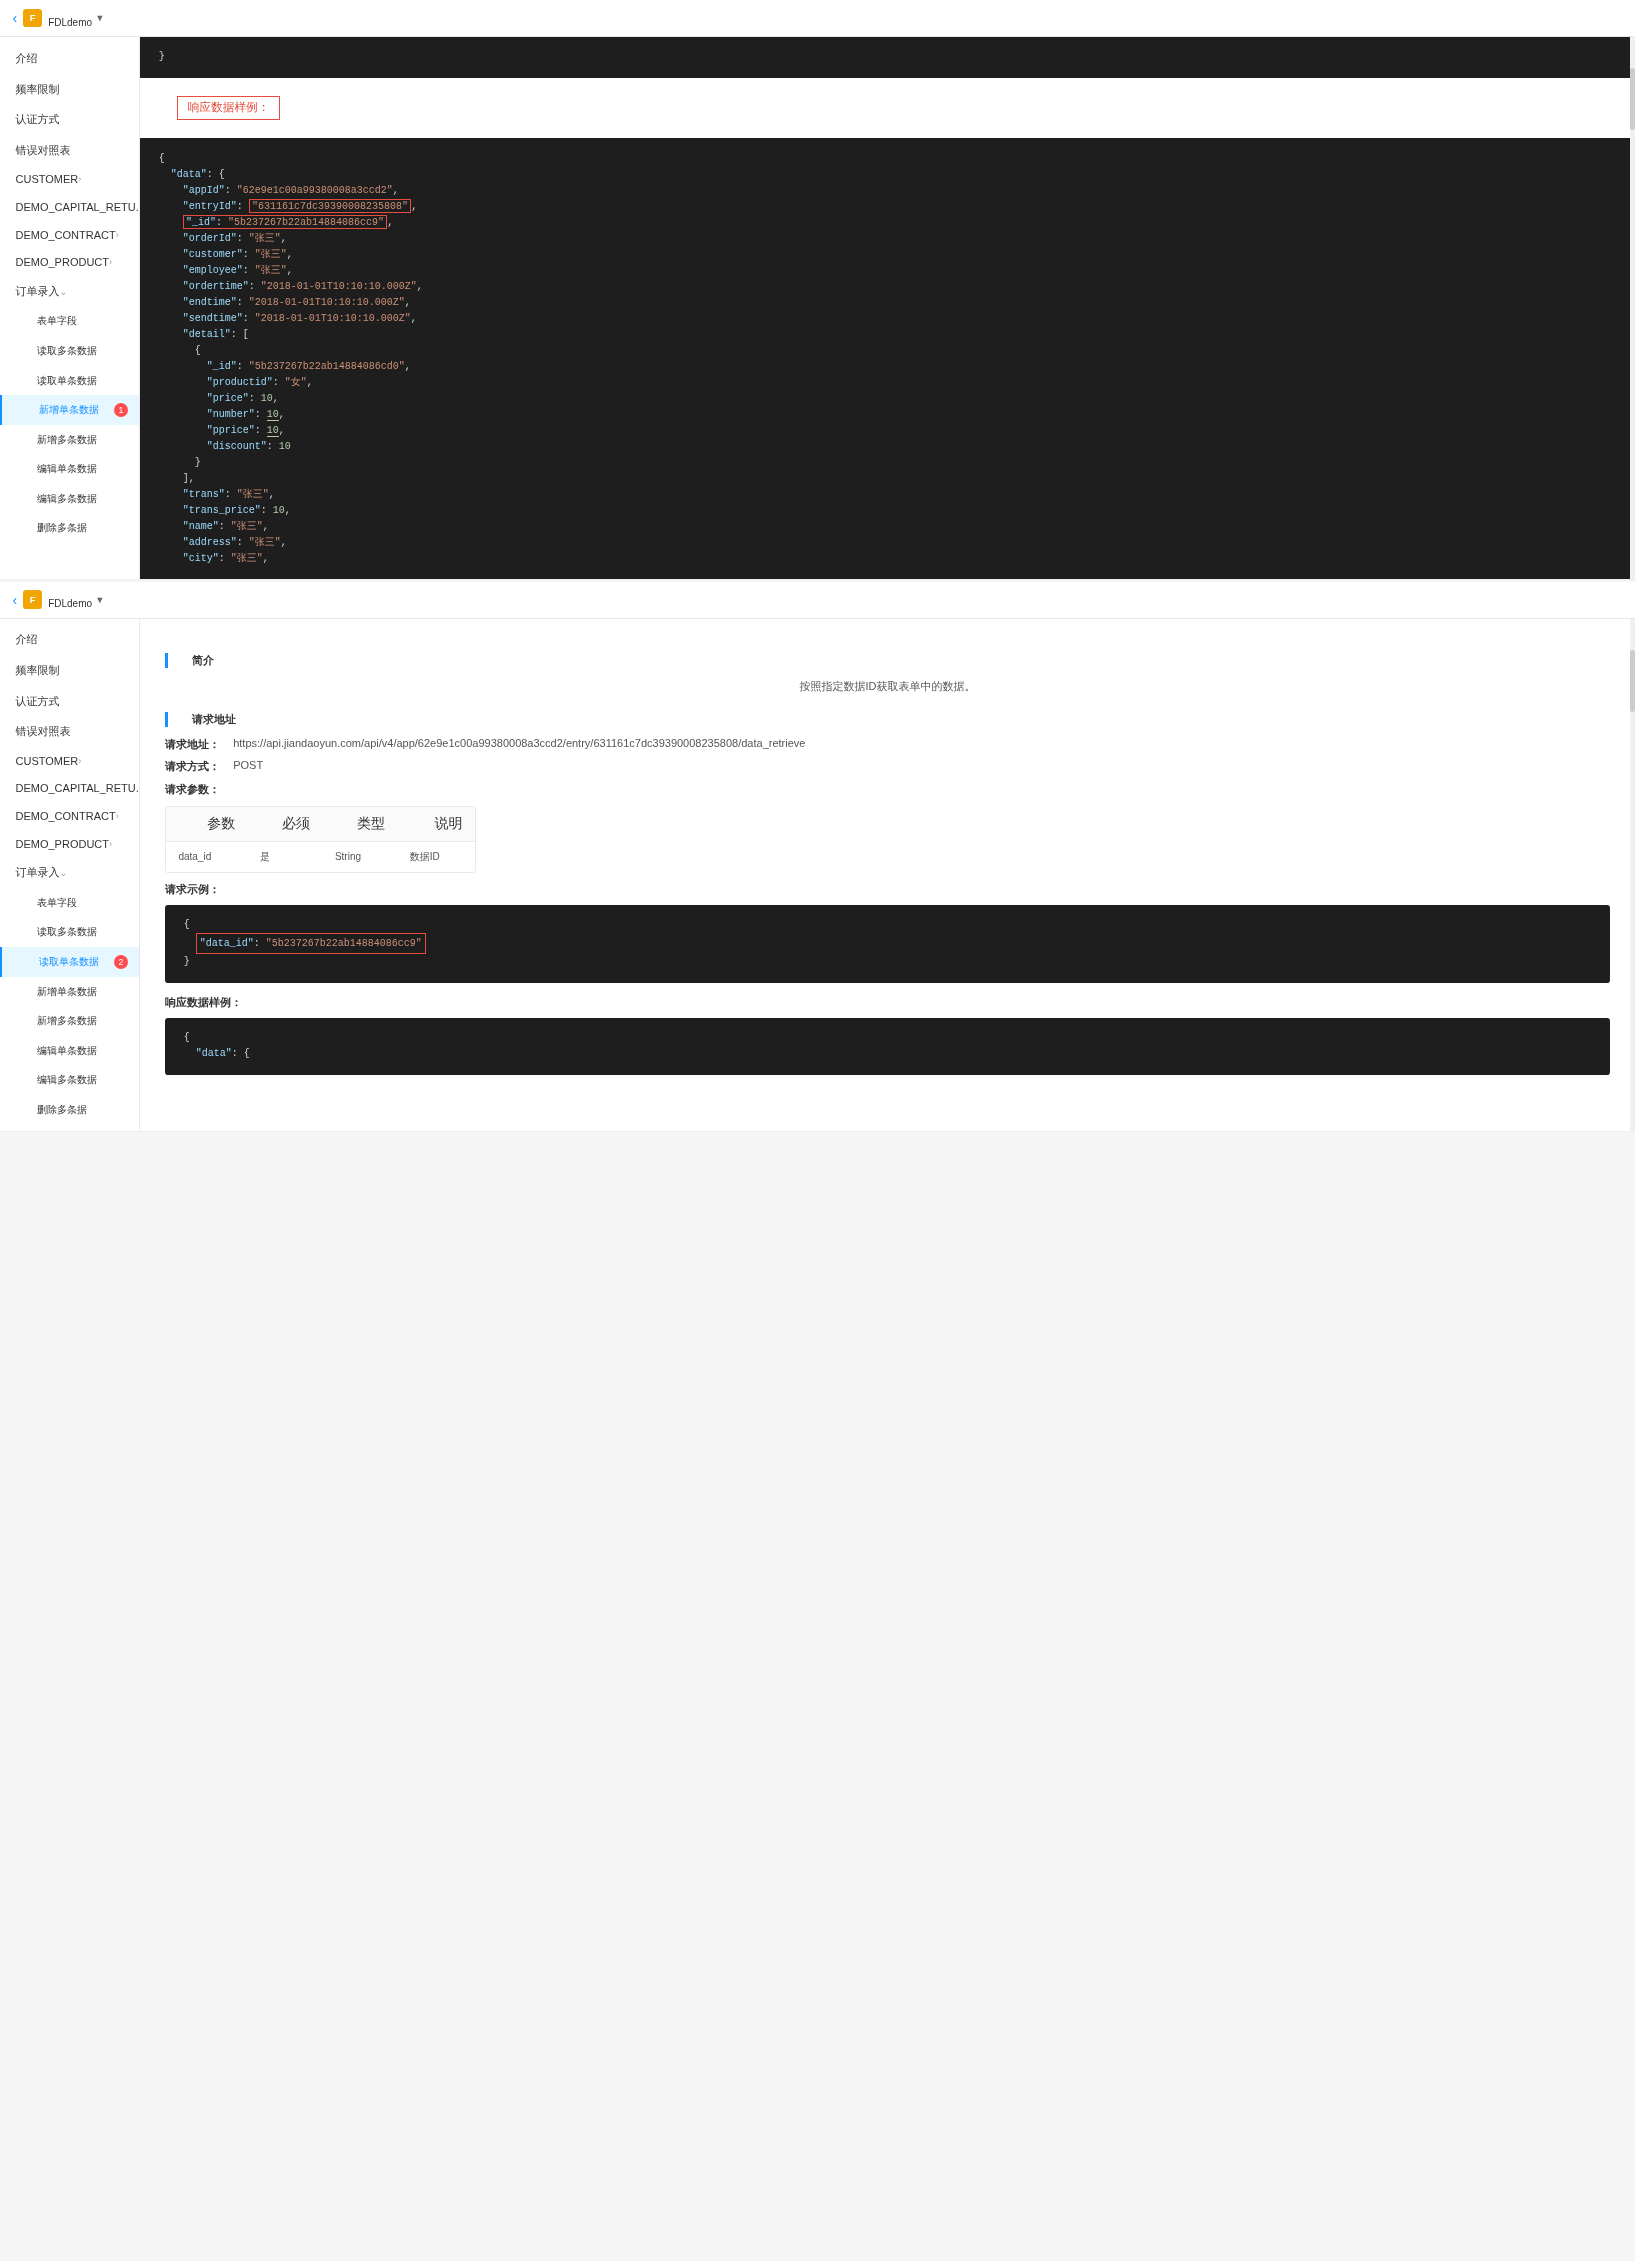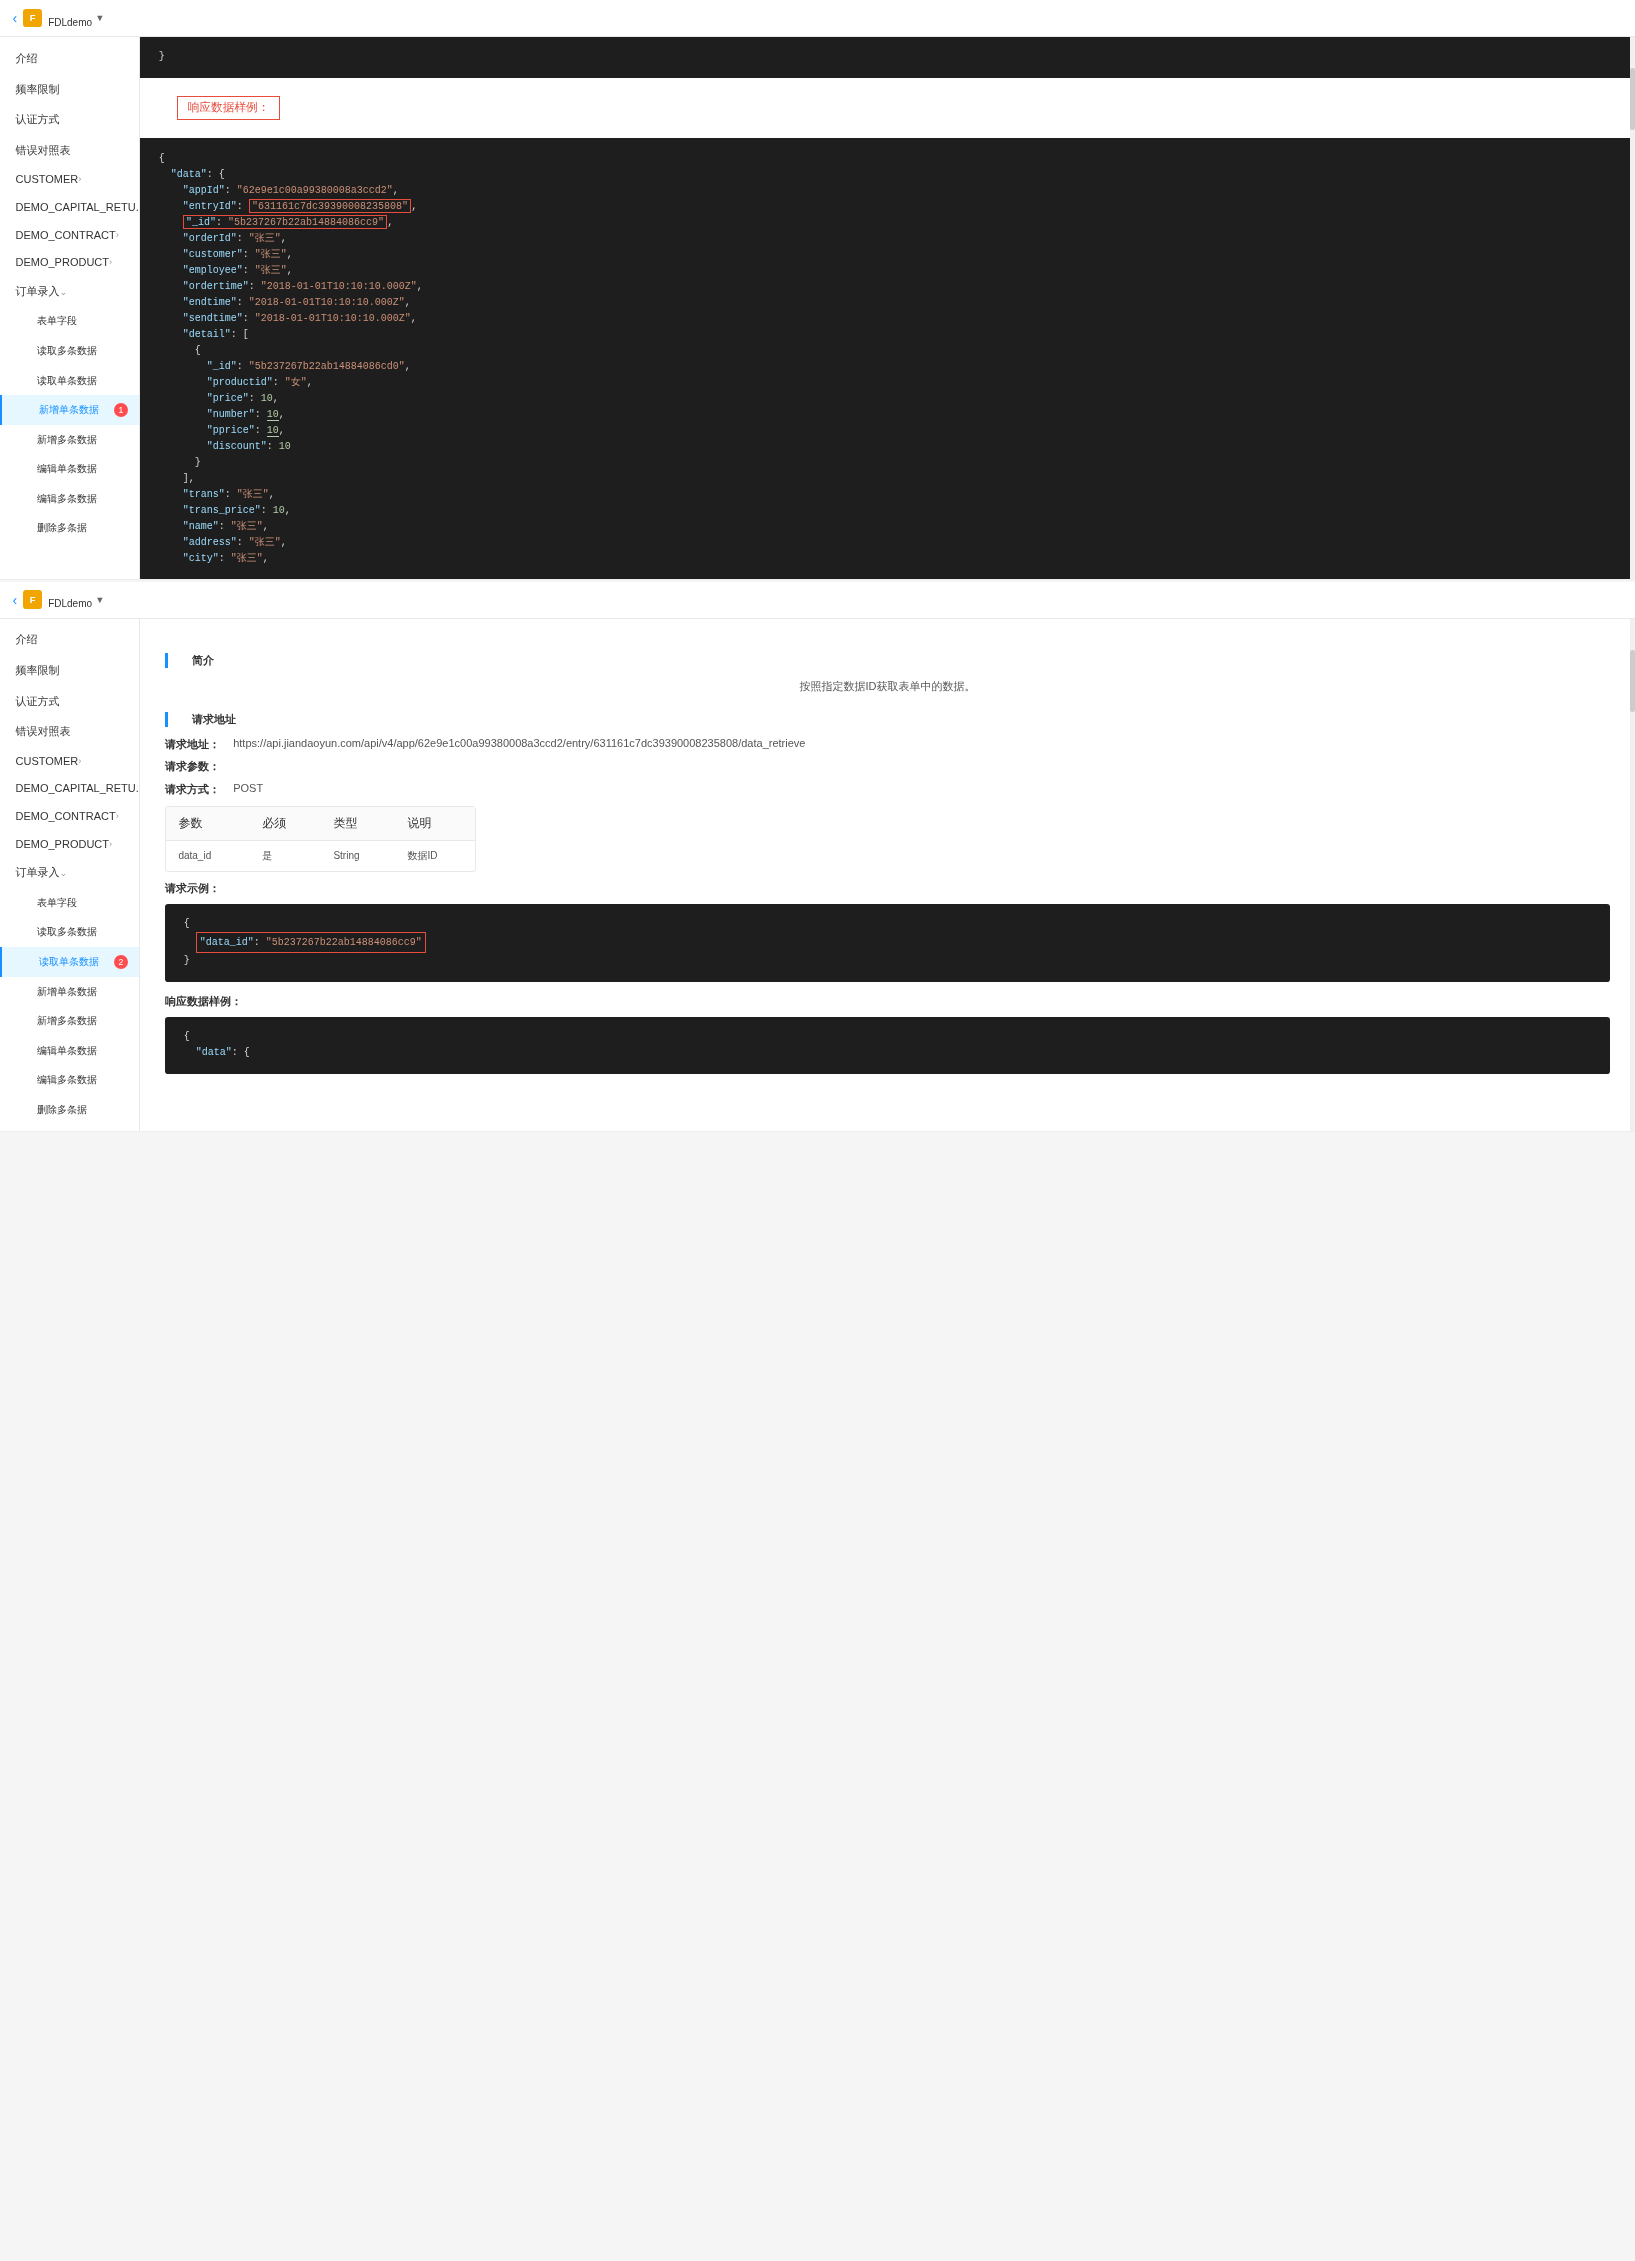--- a/index.html
+++ b/index.html
@@ -185,25 +185,25 @@
       margin: 9.3px 0;
       width: 311px;
     }
     .param-table table {
       width: 100%;
       border-collapse: collapse;
     }
     .param-table th {
       background: #fafafa;
       padding: 7.8px 12.4px;
-      text-align: left;
+      text-align: right;
       font-weight: 500;
       color: #333;
       border-bottom: 0.8px solid #e8e8e8;
-      font-size: 12px;
+      font-size: 14px;
     }
     .param-table td {
       padding: 7.8px 12.4px;
       color: #555;
       border-bottom: 0.8px solid #f0f0f0;
       font-size: 10px;
     }
     .param-table tr:last-child td { border-bottom: none; }
   </style>
 </head>
@@ -407,26 +407,26 @@
           <p class="doc-text">按照指定数据ID获取表单中的数据。</p>
 
           <h2 class="doc-section-title">请求地址</h2>
 
           <div class="doc-field">
             <span class="doc-field-label">请求地址：</span>
             <span class="doc-field-value">https://api.jiandaoyun.com/api/v4/app/62e9e1c00a99380008a3ccd2/entry/631161c7dc39390008235808/data_retrieve</span>
           </div>
 
           <div class="doc-field">
-            <span class="doc-field-label">请求参数：</span>
-          </div>
-
-          <div class="doc-field">
             <span class="doc-field-label">请求方式：</span>
             <span class="doc-field-value">POST</span>
+          </div>
+
+          <div class="doc-field">
+            <span class="doc-field-label">请求参数：</span>
           </div>
 
           <div class="param-table">
             <table>
               <thead>
                 <tr>
                   <th>参数</th>
                   <th>必须</th>
                   <th>类型</th>
                   <th>说明</th>

